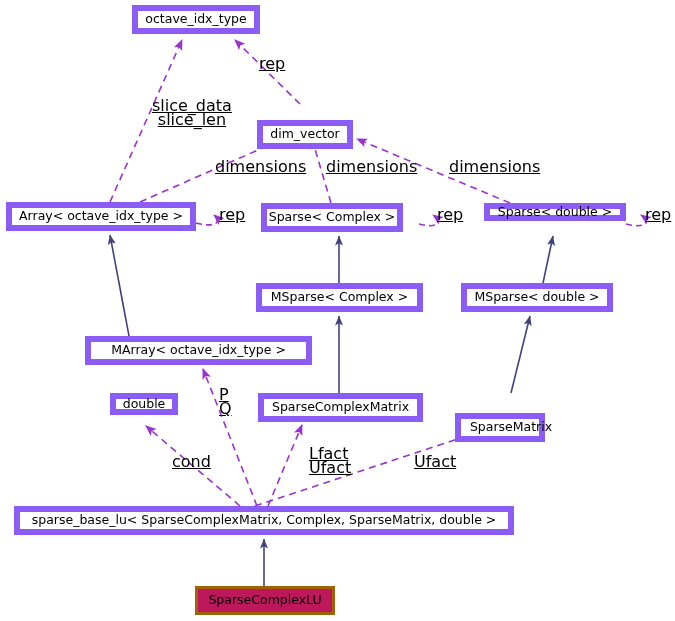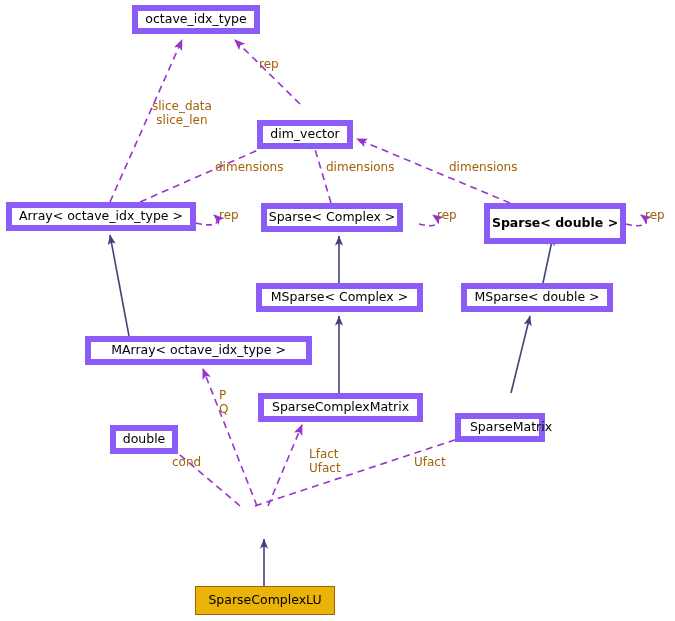--- a/index.html
+++ b/index.html
@@ -31,35 +31,36 @@
     color: #000000;
     display: flex;
     align-items: center;
     justify-content: center;
     font-size: 12.5px;
     line-height: 1;
     white-space: nowrap;
     z-index: 3;
   }
   .node.highlight {
-    background: #eab308;
-    border: 1px solid #a16207;
+    background: #be185d;
+    border: 3px solid #a16207;
   }
   .node-label {
     display: block;
     padding: 0 7px;
   }
   .edge-label {
     position: absolute;
-    font-size: 12px;
-    color: #a16207;
+    font-size: 16px;
+    color: #000000;
     line-height: 14px;
     white-space: pre;
     z-index: 4;
     text-align: left;
+    text-decoration: underline;
   }
 </style>
 </head>
 <body>
 
 <div id="diagram-root">
 
   <svg id="edge-layer" width="675" height="621" viewBox="0 0 675 621" xmlns="http://www.w3.org/2000/svg">
     <defs>
       <marker id="navy-arrow" markerWidth="11" markerHeight="11" refX="9.5" refY="4" orient="auto" markerUnits="userSpaceOnUse">
@@ -116,48 +117,51 @@
   </div>
 
   <div class="node" style="left:6px; top:202px; width:190px; height:29px;text-align:right;">
     <span class="node-label">Array&lt; octave_idx_type &gt;</span>
   </div>
 
   <div class="node" style="left:261px; top:203px; width:142px; height:29px;">
     <span class="node-label">Sparse&lt; Complex &gt;</span>
   </div>
 
-  <div class="node" style="left:484px; top:203px; width:142px; height:41px;font-weight:bold;">
+  <div class="node" style="left:484px; top:203px; width:142px; height:18px;">
     <span class="node-label">Sparse&lt; double &gt;</span>
   </div>
 
   <div class="node" style="left:256px; top:283px; width:167px; height:29px;">
     <span class="node-label">MSparse&lt; Complex &gt;</span>
   </div>
 
   <div class="node" style="left:461px; top:283px; width:152px; height:29px;">
     <span class="node-label">MSparse&lt; double &gt;</span>
   </div>
 
   <div class="node" style="left:85px; top:336px; width:227px; height:29px;">
     <span class="node-label">MArray&lt; octave_idx_type &gt;</span>
   </div>
 
-  <div class="node" style="left:110px; top:393px; width:68px; height:29px;margin-top:32px;">
+  <div class="node" style="left:110px; top:393px; width:68px; height:22px;">
     <span class="node-label">double</span>
   </div>
 
   <div class="node" style="left:258px; top:393px; width:165px; height:29px;">
     <span class="node-label">SparseComplexMatrix</span>
   </div>
 
   <div class="node" style="left:455px; top:413px; width:90px; height:29px;padding-left:22px;">
     <span class="node-label">SparseMatrix</span>
   </div>
 
+  <div class="node" style="left:14px; top:506px; width:500px; height:29px;">
+    <span class="node-label">sparse_base_lu&lt; SparseComplexMatrix, Complex, SparseMatrix, double &gt;</span>
+  </div>
 
   <div class="node highlight" style="left:195px; top:586px; width:140px; height:29px;">
     <span class="node-label">SparseComplexLU</span>
   </div>
 
   <div class="edge-label" style="left:259px; top:57px;">rep</div>
 
   <div class="edge-label" style="left:152px; top:99px; text-align:center;">slice_data
 slice_len</div>
 

